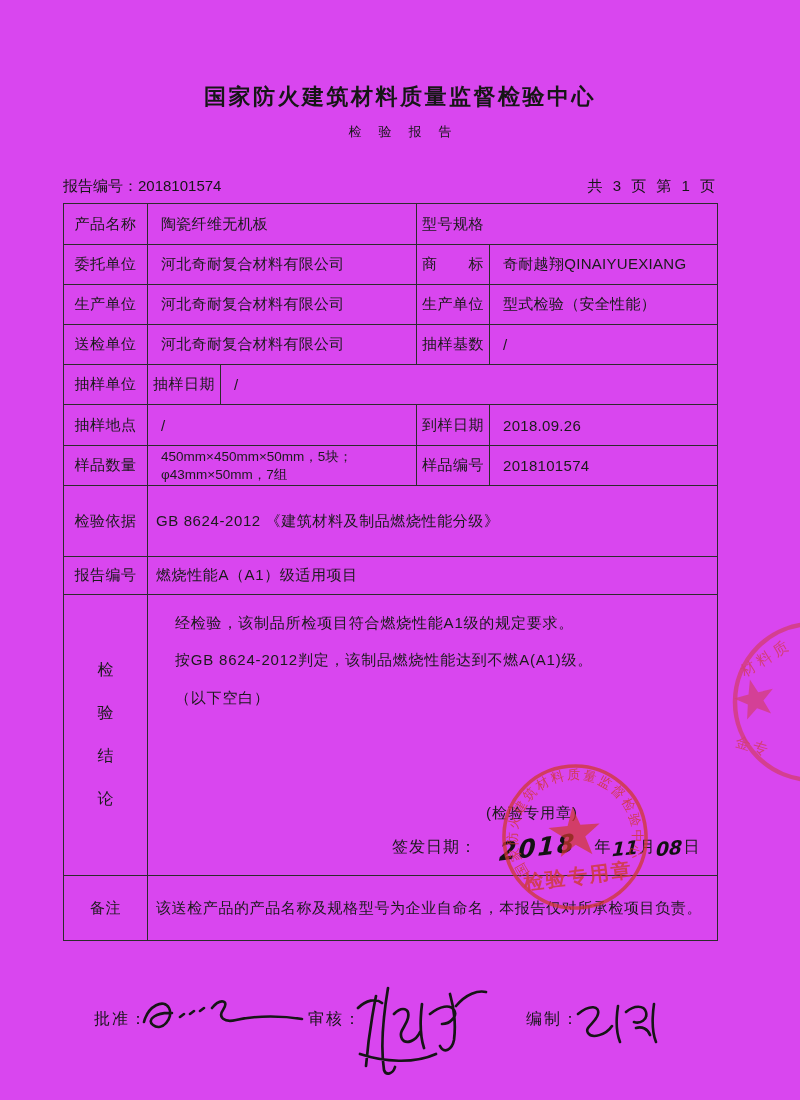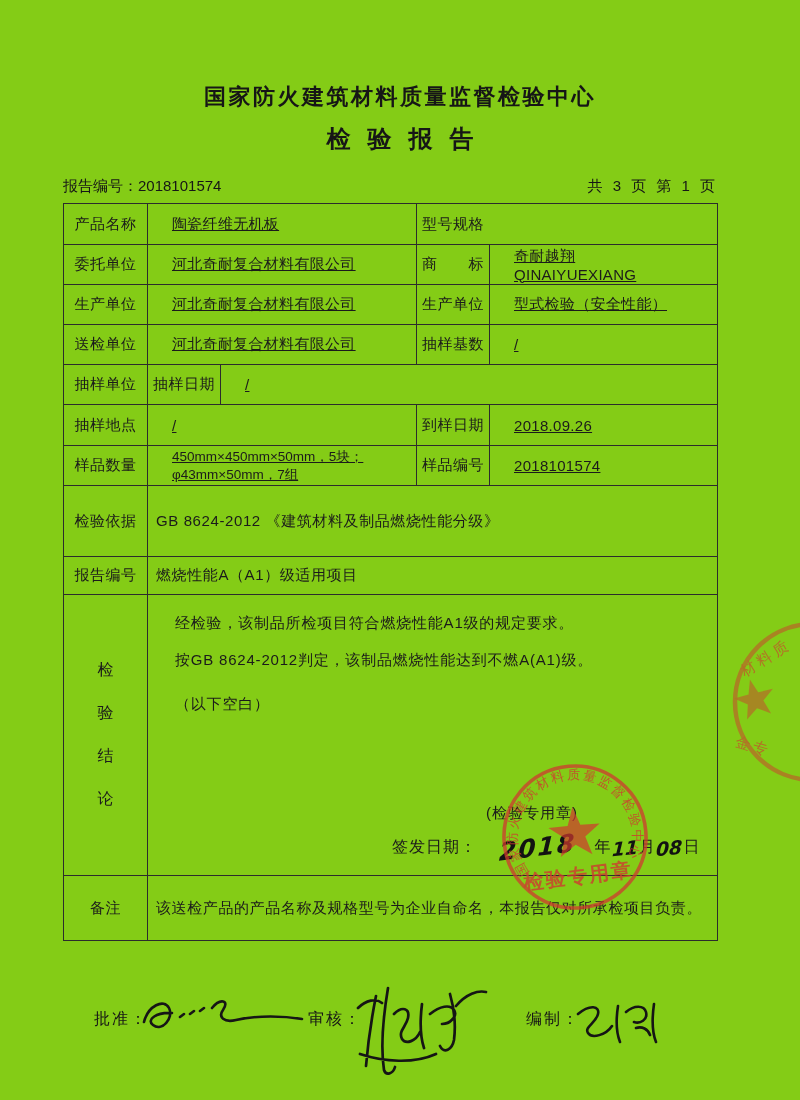--- a/index.html
+++ b/index.html
@@ -1,36 +1,36 @@
 <!DOCTYPE html>
 <html><head>
 <meta charset="utf-8">
 <style>
   html,body{margin:0;padding:0;background:#ffffff;}
-  #page{position:relative;width:800px;height:1100px;background:#84cc16;overflow:hidden;
+  #page{position:relative;width:800px;height:1100px;background:#d946ef;overflow:hidden;
         font-family:"Liberation Sans","DejaVu Sans",sans-serif;color:#1b1b1b;}
   
   .title1{position:absolute;top:82px;left:0;width:100%;text-align:center;
           font-size:22px;font-weight:bold;letter-spacing:2.5px;color:#161616;}
   .title2{position:absolute;top:123px;left:0;width:100%;text-align:center;
-          font-size:24px;font-weight:bold;letter-spacing:17px;text-indent:17px;color:#161616;}
+          font-size:13px;font-weight:normal;letter-spacing:17px;text-indent:17px;color:#161616;}
   .rline{position:absolute;top:177px;left:63px;width:655px;display:flex;
          justify-content:space-between;font-size:15px;color:#161616;gap:36px;}
   .rline .pg{letter-spacing:3px;}
   
   .tbl{position:absolute;left:63px;top:203px;width:655px;border:1.6px solid #2c2c2c;box-sizing:border-box;}
   .row{display:flex;box-sizing:border-box;border-top:1.6px solid #2c2c2c;}
   .row.first{border-top:none;}
   .cell{box-sizing:border-box;overflow:hidden;}
   .c1{width:83px;}
   .c2{width:269px;border-left:1.6px solid #2c2c2c;}
   .c3{width:73px;border-left:1.6px solid #2c2c2c;}
   .c4{flex:1;border-left:1.6px solid #2c2c2c;}
   .lab{display:flex;align-items:center;justify-content:center;font-size:15px;letter-spacing:0.5px;}
-  .val{display:flex;align-items:center;padding:2px 24px;font-size:15px;letter-spacing:0.3px;text-decoration:underline;}
+  .val{display:flex;align-items:center;padding:2px 13px;font-size:15px;letter-spacing:0.3px;}
   .val.small{font-size:13.5px;line-height:18px;letter-spacing:0;}
   .span3{flex:1;border-left:1.6px solid #2c2c2c;display:flex;align-items:center;
          padding:2px 8px;font-size:15px;letter-spacing:0.6px;}
   
   .vlab{display:flex;flex-direction:column;align-items:center;justify-content:center;
         gap:22px;font-size:16px;}
   .conc{flex:1;border-left:1.6px solid #2c2c2c;position:relative;}
   .cl{position:absolute;left:27px;font-size:15px;letter-spacing:0.8px;white-space:nowrap;}
   .seal-note{position:absolute;left:338px;top:209px;font-size:15px;letter-spacing:1px;}
   .signline{position:absolute;left:244px;top:238px;display:flex;align-items:center;white-space:nowrap;}
@@ -123,21 +123,21 @@
     <div class="row" style="height:281px">
       <div class="cell c1 vlab">
         <span>检</span>
         <span>验</span>
         <span>结</span>
         <span>论</span>
       </div>
       <div class="cell conc">
         <div class="cl" style="top:19px">经检验，该制品所检项目符合燃烧性能A1级的规定要求。</div>
         <div class="cl" style="top:56px">按GB 8624-2012判定，该制品燃烧性能达到不燃A(A1)级。</div>
-        <div class="cl" style="top:100px">（以下空白）</div>
+        <div class="cl" style="top:94px">（以下空白）</div>
         <div class="seal-note">(检验专用章)</div>
         <div class="signline">
           <span class="sdl">签发日期：</span>
           <span class="hw hw-year">2018</span>
           <span class="dchar gap-y">年</span>
           <span class="hw hw-num">11</span>
           <span class="dchar">月</span>
           <span class="hw hw-num">08</span>
           <span class="dchar">日</span>
         </div>

